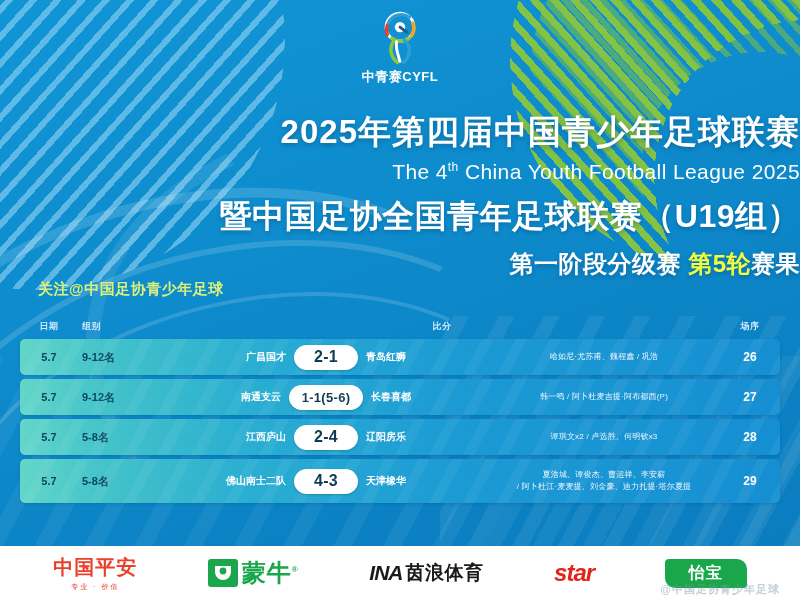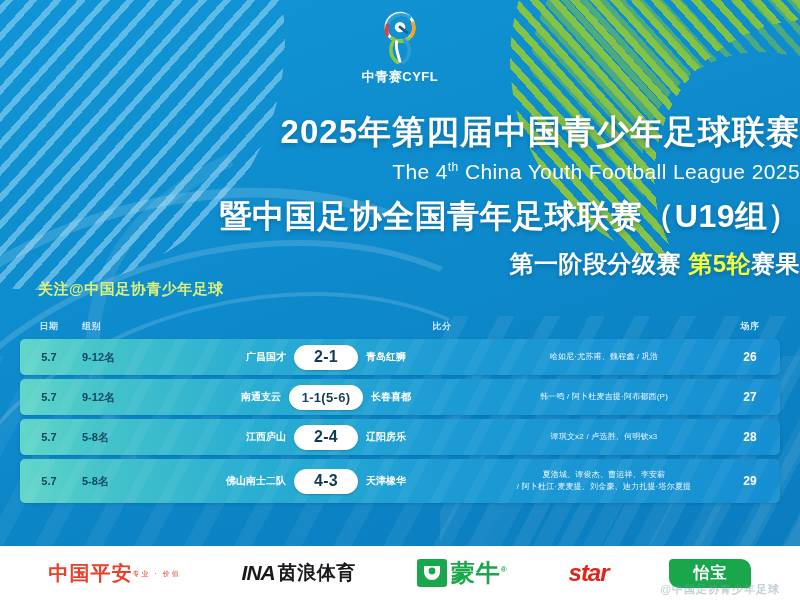--- a/index.html
+++ b/index.html
@@ -160,21 +160,21 @@
   }
   .scorers div { white-space:nowrap; }
 
   
   #sponsors {
     position:absolute; left:0; right:0; bottom:0; height:54px;
     background:#ffffff;
     display:flex; align-items:center; justify-content:space-around; padding:0 18px;
   }
   .sp { display:flex; align-items:center; justify-content:center; }
-  .sp-pingan { flex-direction:row; }
+  .sp-pingan { flex-direction:column; }
   .pa-main { font-size:20px; font-weight:bold; color:#e8402a; letter-spacing:1px; }
   .pa-sub  { font-size:7px; color:#e8402a; letter-spacing:2px; margin-top:1px; }
   .ina-mark { font-size:21px; font-weight:bold; font-style:italic; color:#1a1a1a; letter-spacing:-1px; }
   .ina-text { font-size:19px; font-weight:bold; color:#1a1a1a; margin-left:3px; letter-spacing:.5px; }
   .mn-badge {
     width:30px; height:28px; background:#1aa64b; border-radius:3px;
     display:flex; align-items:center; justify-content:center; margin-right:4px;
   }
   .mn-text { font-size:24px; font-weight:bold; color:#1aa64b; letter-spacing:1px; }
   .mn-text sup { font-size:8px; }
@@ -308,35 +308,35 @@
 </div>
 
 <div id="sponsors">
 
   <div class="sp sp-pingan">
     <div class="pa-main">中国平安</div>
     <div class="pa-sub">专业 · 价值</div>
   </div>
 
   <div class="sp">
-    <span class="ina-mark">INA</span>
-    <span class="ina-text">茵浪体育</span>
-  </div>
-
-  <div class="sp">
     <span class="mn-badge">
       <svg width="22" height="20" viewBox="0 0 22 20">
         <path d="M3 3 h16 v6 a8 8 0 0 1 -16 0 z" fill="#ffffff"></path>
         <circle cx="11" cy="8" r="3.4" fill="#1aa64b"></circle>
       </svg>
     </span>
     <span class="mn-text"><span>蒙牛</span><sup>®</sup></span>
   </div>
 
   <div class="sp">
+    <span class="ina-mark">INA</span>
+    <span class="ina-text">茵浪体育</span>
+  </div>
+
+  <div class="sp">
     <span class="star-text">star</span>
   </div>
 
   <div class="sp">
     <span class="yb-box">
       <span class="yb-text">怡宝</span>
     </span>
   </div>
 
   <div class="wm">@中国足协青少年足球</div>

